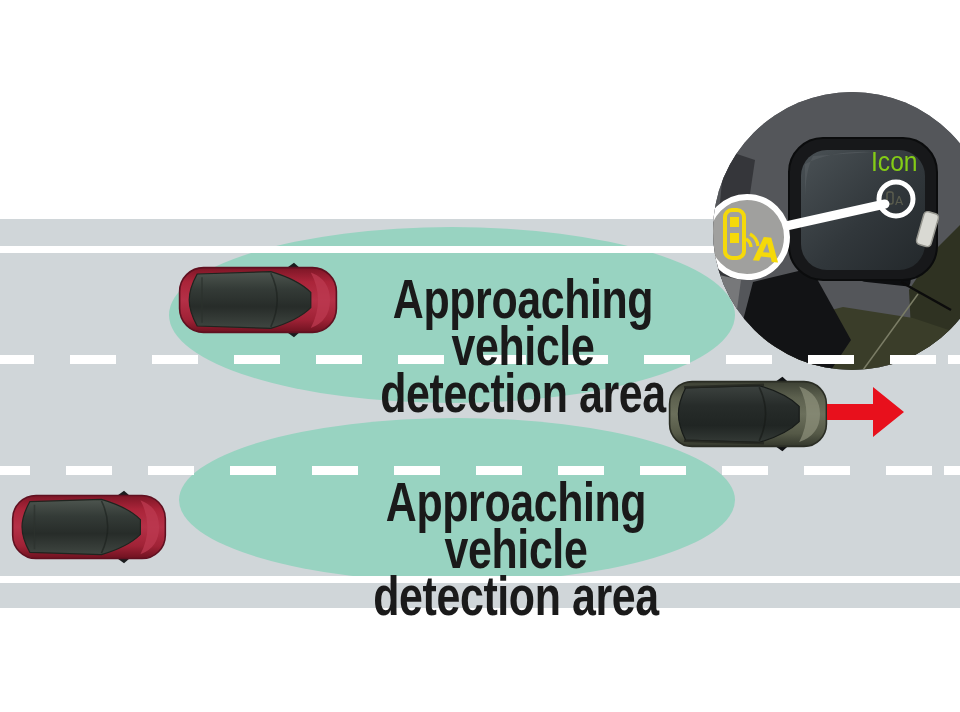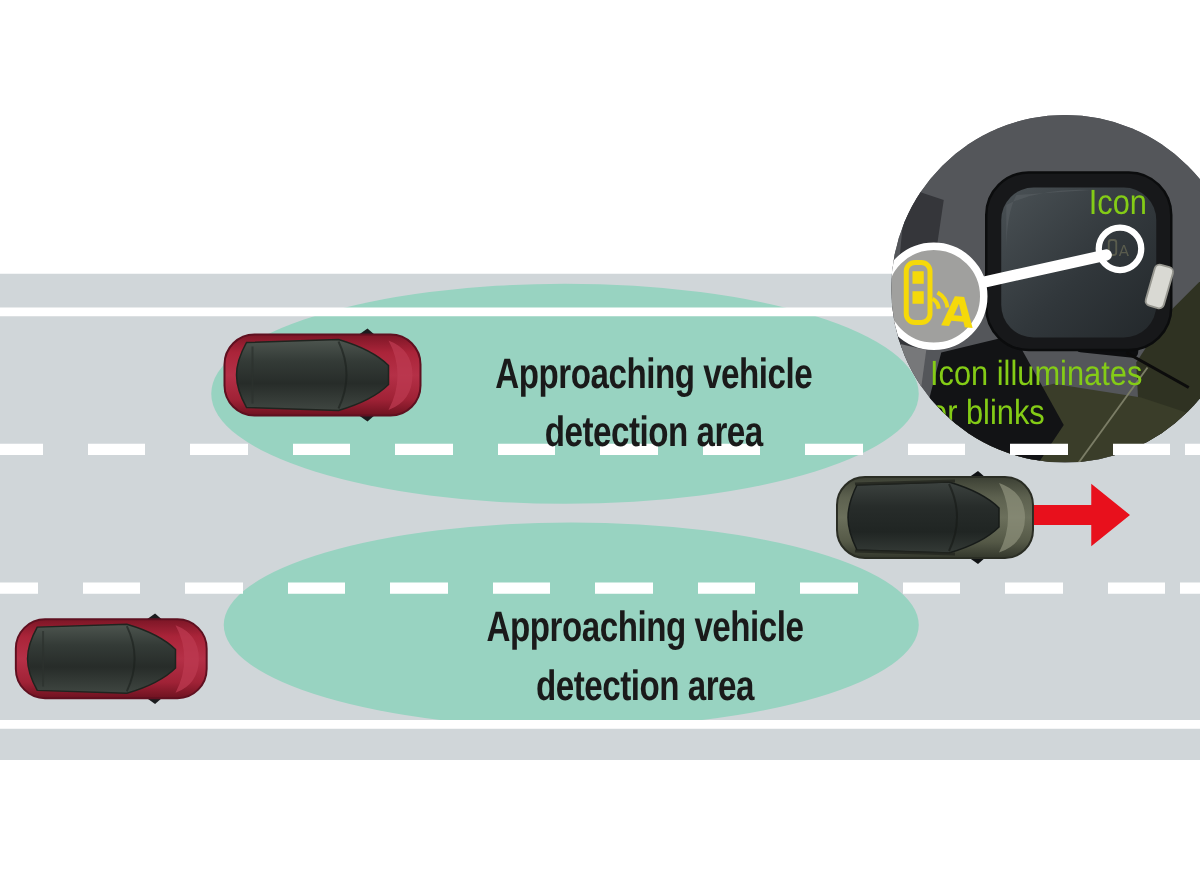--- a/index.html
+++ b/index.html
@@ -15,21 +15,21 @@
   .dashed{height:9px;background:repeating-linear-gradient(to right,#ffffff 0 46px,rgba(0,0,0,0) 46px 82px);}
   .dash-top{top:355px;background-position-x:-12px;z-index:6;}
   .dash-bottom{top:466px;background-position-x:-16px;z-index:3;}
   
   .detection{position:absolute;background:#98d3c1;border-radius:50%;z-index:2;filter:blur(0.4px);}
   .detection.upper{left:169px;top:227px;width:566px;height:176px;}
   .detection.lower{left:179px;top:418px;width:556px;height:164px;}
   
   .area-label{
     position:absolute;z-index:7;width:520px;text-align:center;color:#1a1a1a;
-    font-size:34px;line-height:47px;font-weight:bold;letter-spacing:-0.5px;
+    font-size:55px;line-height:47px;font-weight:bold;letter-spacing:-0.5px;
   }
   .area-label .cond{display:block;transform:scaleX(0.78);transform-origin:50% 50%;}
   .label-upper{left:263px;top:276px;}
   .label-lower{left:256px;top:479px;}
   
   .car{position:absolute;z-index:4;}
   .arrow{position:absolute;left:827px;top:384px;z-index:4;}
   
   .inset{
     position:absolute;left:713px;top:92px;width:278px;height:278px;border-radius:50%;
@@ -169,19 +169,15 @@
         <rect x="17" y="125" width="9" height="10" fill="#f5d90a"></rect>
         <rect x="17" y="141" width="9" height="10" fill="#f5d90a"></rect>
         <path d="M33 147 a10 10 0 0 1 5 8" fill="none" stroke="#f5d90a" stroke-width="3.2"></path>
         <path d="M37 142 a16 16 0 0 1 8 12" fill="none" stroke="#f5d90a" stroke-width="3.2"></path>
         <text x="41" y="169" font-size="33" font-weight="bold" fill="#f5d90a" font-family="DejaVu Sans, sans-serif" transform="rotate(5 50 155)">A</text>
       </g>
     </svg>
     <div class="inset-text icon-label">
       <span class="cond">Icon</span>
     </div>
-    <div class="inset-text icon-note">
-      <span class="cond">Icon illuminates</span>
-      <span class="cond">or blinks</span>
-    </div>
   </div>
 
 </div>
 
 </body></html>

